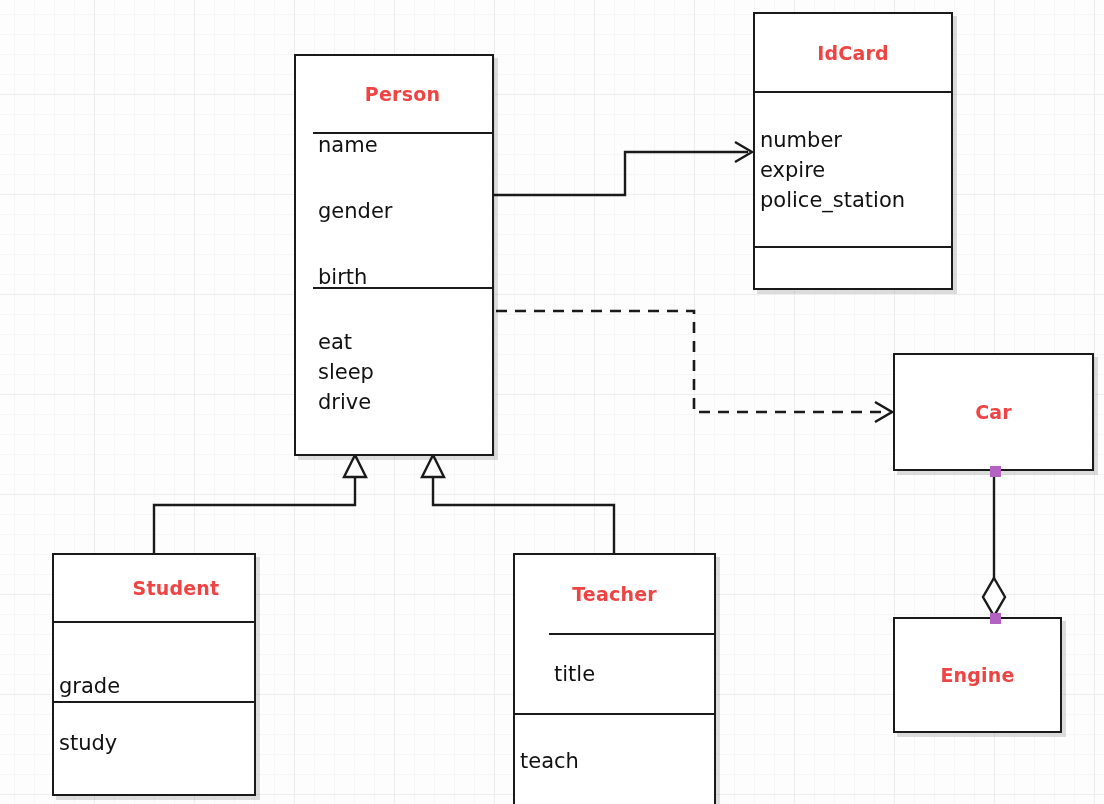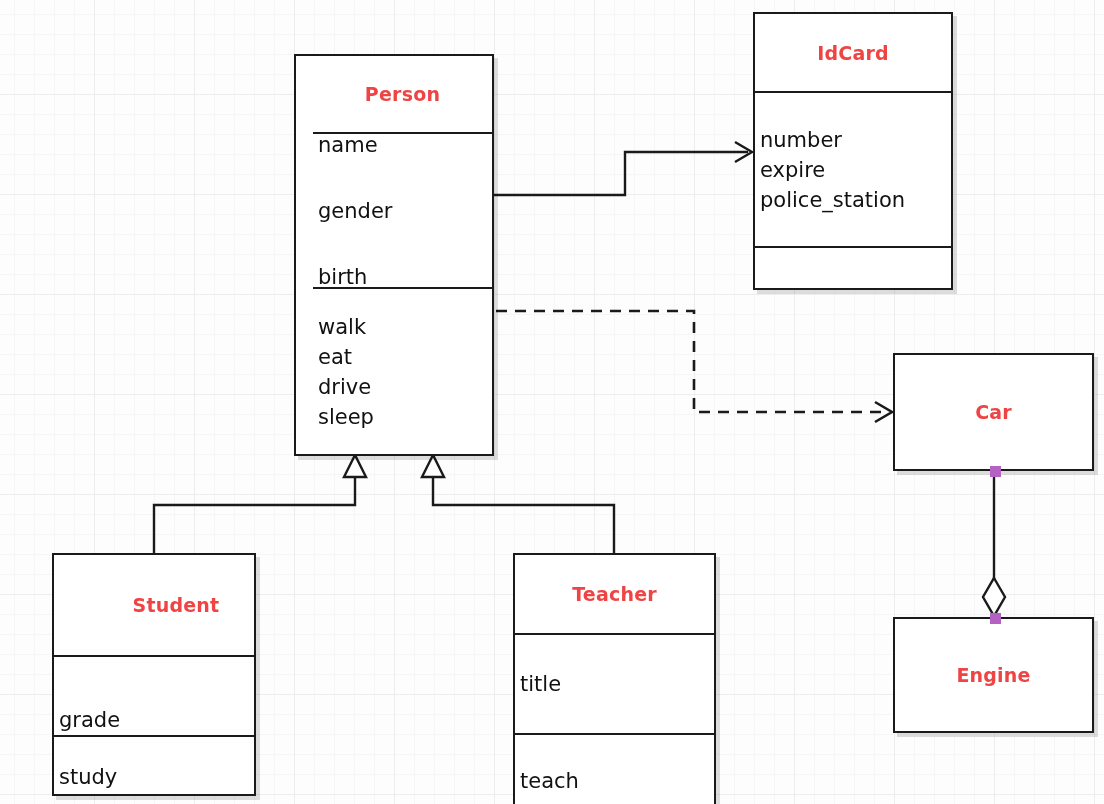--- a/index.html
+++ b/index.html
@@ -105,24 +105,23 @@
   <div class="uml-class" style="left:294px; top:54px; width:200px; height:402px;padding-left:17px;">
     <div class="uml-compartment cls-title" style="height:76px;">
       <span>Person</span>
     </div>
     <div class="uml-compartment cls-list" style="height:155px;gap:36px;">
       <span>name</span>
       <span>gender</span>
       <span>birth</span>
     </div>
     <div class="uml-compartment cls-list" style="height:167px;">
-      <span>walk</span>
       <span>eat</span>
+      <span>sleep</span>
       <span>drive</span>
-      <span>sleep</span>
     </div>
   </div>
 
   <div class="uml-class" style="left:753px; top:12px; width:200px; height:278px;">
     <div class="uml-compartment cls-title" style="height:77px;">
       <span>IdCard</span>
     </div>
     <div class="uml-compartment cls-list" style="height:155px;">
       <span>number</span>
       <span>expire</span>
@@ -131,44 +130,44 @@
     <div class="uml-compartment cls-list" style="height:42px;"></div>
   </div>
 
   <div class="uml-class" style="left:893px; top:353px; width:201px; height:118px;">
     <div class="uml-compartment cls-title" style="height:100%;">
       <span>Car</span>
     </div>
     <div class="handle" style="left:95px; top:111px;"></div>
   </div>
 
-  <div class="uml-class" style="left:893px; top:617px; width:201px; height:116px;">
+  <div class="uml-class" style="left:893px; top:617px; width:169px; height:116px;">
     <div class="uml-compartment cls-title" style="height:100%;">
       <span>Engine</span>
     </div>
     <div class="handle" style="left:95px; top:-6px;"></div>
   </div>
 
   <div class="uml-class" style="left:52px; top:553px; width:204px; height:243px;">
-    <div class="uml-compartment cls-title" style="height:100px;margin-left:44px;">
+    <div class="uml-compartment cls-title" style="height:66px;margin-left:44px;">
       <span>Student</span>
     </div>
     <div class="uml-compartment cls-list" style="height:80px;justify-content:flex-end;">
       <span>grade</span>
     </div>
     <div class="uml-compartment cls-list" style="height:81px;">
       <span>study</span>
     </div>
   </div>
 
   <div class="uml-class" style="left:513px; top:553px; width:203px; height:253px;">
     <div class="uml-compartment cls-title" style="height:78px;border-radius:7px;">
       <span>Teacher</span>
     </div>
-    <div class="uml-compartment cls-list" style="height:100px;">
+    <div class="uml-compartment cls-list" style="height:80px;margin-left:34px;">
       <span>title</span>
     </div>
     <div class="uml-compartment cls-list" style="height:93px;">
       <span>teach</span>
     </div>
   </div>
 
 </div>
 
 </body></html>

